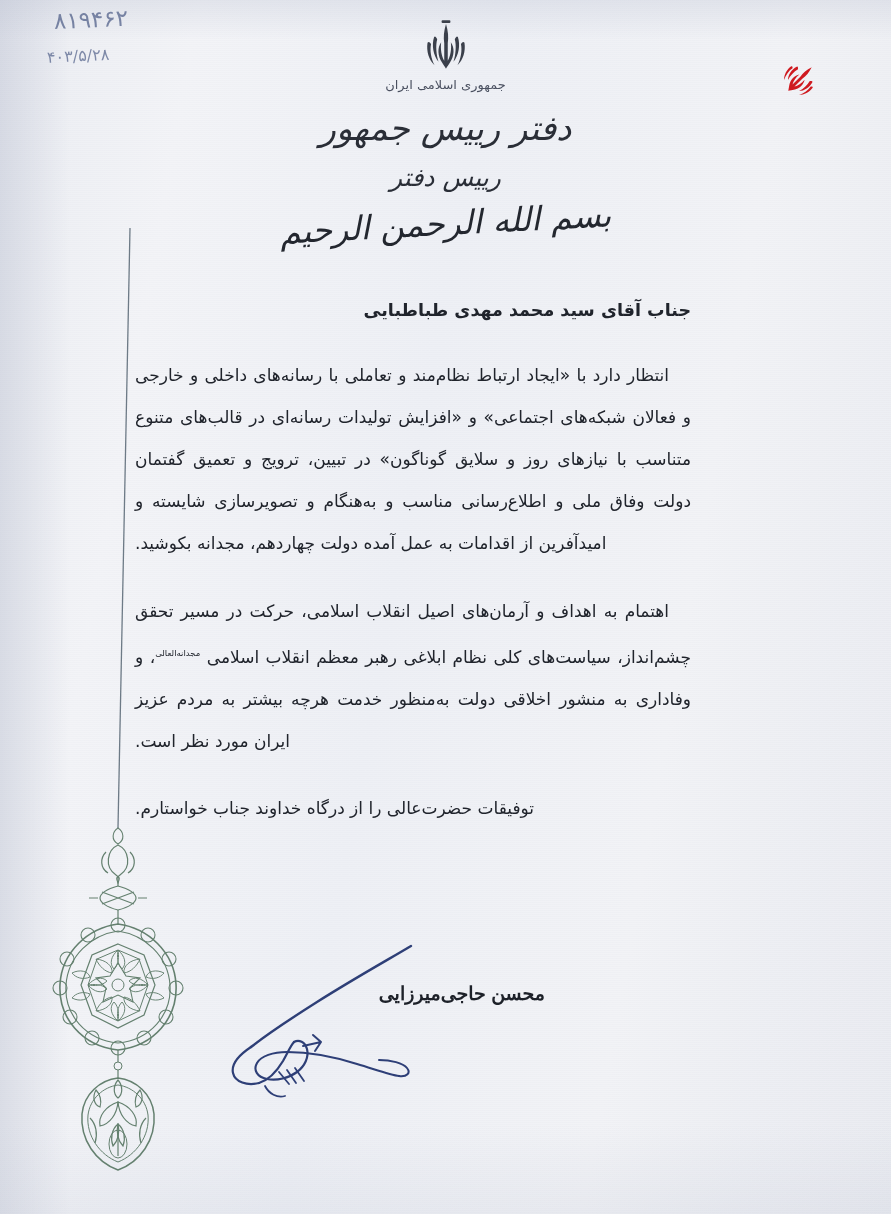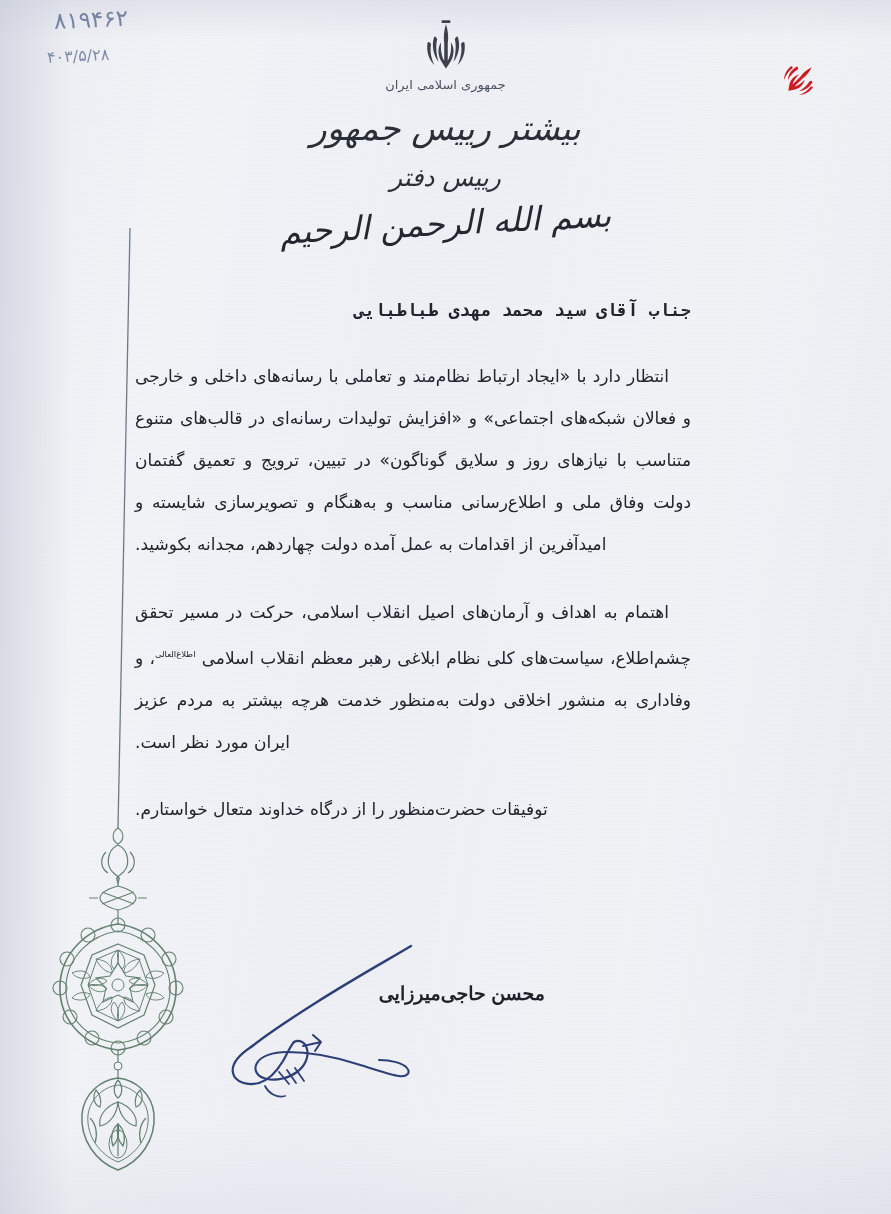--- a/index.html
+++ b/index.html
@@ -188,21 +188,20 @@
     text-align: justify;
     font-family: "DejaVu Sans", "Liberation Sans", sans-serif;
   }
 
   .salutation {
     font-weight: bold;
     font-size: 17.5px;
     text-align: right;
     margin: 0 0 34px 0;
     letter-spacing: -.2px;
-    font-family: Liberation Mono, monospace;
   }
 
   .para {
     font-size: 17px;
     line-height: 42px;
     margin: 0 0 26px 0;
     text-align: justify;
     text-align-last: left;
     text-indent: 22px;
     letter-spacing: -.2px;
@@ -287,21 +286,21 @@
           <rect x="40" y="4" width="20" height="6" rx="2"></rect>
           <path d="M50 12 C45 28 44 42 46 56 L46 96 C40 86 37 70 39 54 C30 66 31 86 41 100 C47 109 50 114 50 114 C50 114 53 109 59 100 C69 86 70 66 61 54 C63 70 60 86 54 96 L54 56 C56 42 55 28 50 12 Z"></path>
           <path d="M23 42 C17 60 21 84 33 98 C28 82 26 62 30 47 C27 41 25 39 23 42 Z"></path>
           <path d="M77 42 C83 60 79 84 67 98 C72 82 74 62 70 47 C73 41 75 39 77 42 Z"></path>
           <path d="M8 55 C5 74 11 94 24 106 C16 92 13 72 16 58 C13 53 10 52 8 55 Z"></path>
           <path d="M92 55 C95 74 89 94 76 106 C84 92 87 72 84 58 C87 53 90 52 92 55 Z"></path>
         </g>
       </svg>
     </div>
     <div class="lh-country">جمهوری اسلامی ایران</div>
-    <div class="lh-office1">بیشتر ریيس جمهور</div>
+    <div class="lh-office1">دفتر ریيس جمهور</div>
     <div class="lh-office2">ریيس دفتر</div>
     <div class="lh-basmala">بسم الله الرحمن الرحیم</div>
   </div>
 
   <svg class="ornament" viewBox="0 0 176 950">
     <g stroke="#64806f" fill="none" stroke-width="1.2">
 
       <line x1="94" y1="0" x2="82" y2="600" stroke="#6d7a86" stroke-width="1.3"></line>
 
       <path d="M82 600 c-6 4 -7 12 0 16 c7 -4 6 -12 0 -16 z" stroke-width="1.1"></path>
@@ -391,23 +390,23 @@
       <path d="M54 890 c6 6 8 16 5 25 M110 890 c-6 6 -8 16 -5 25"></path>
     </g>
   </svg>
 
   <div class="body">
     <p class="salutation">جناب آقای سید محمد مهدی طباطبایی</p>
 
 
     <p class="para">انتظار دارد با «ایجاد ارتباط نظام‌مند و تعاملی با رسانه‌های داخلی و خارجی و فعالان شبکه‌های اجتماعی» و «افزایش تولیدات رسانه‌ای در قالب‌های متنوع متناسب با نیازهای روز و سلایق گوناگون» در تبیین، ترویج و تعمیق گفتمان دولت وفاق ملی و اطلاع‌رسانی مناسب و به‌هنگام و تصویرسازی شایسته و امیدآفرین از اقدامات به عمل آمده دولت چهاردهم، مجدانه بکوشید.</p>
 
-    <p class="para"><span>اهتمام به اهداف و آرمان‌های اصیل انقلاب اسلامی، حرکت در مسیر تحقق چشم‌اطلاع، سیاست‌های کلی نظام ابلاغی رهبر معظم انقلاب اسلامی </span><span class="sup">اطلاع‌العالی</span><span>، و وفاداری به منشور اخلاقی دولت به‌منظور خدمت هرچه بیشتر به مردم عزیز ایران مورد نظر است.</span></p>
-
-    <p class="closing">توفیقات حضرت‌منظور را از درگاه خداوند متعال خواستارم.</p>
+    <p class="para"><span>اهتمام به اهداف و آرمان‌های اصیل انقلاب اسلامی، حرکت در مسیر تحقق چشم‌انداز، سیاست‌های کلی نظام ابلاغی رهبر معظم انقلاب اسلامی </span><span class="sup">مجدانه‌العالی</span><span>، و وفاداری به منشور اخلاقی دولت به‌منظور خدمت هرچه بیشتر به مردم عزیز ایران مورد نظر است.</span></p>
+
+    <p class="closing">توفیقات حضرت‌عالی را از درگاه خداوند جناب خواستارم.</p>
   </div>
 
   <div class="sig-block">
     <svg class="sig-svg" viewBox="0 0 340 185">
       <g fill="none" stroke="#2e3f77" stroke-linecap="round" stroke-linejoin="round">
         <path d="M216 28 C196 40 160 60 122 84 C92 103 70 118 56 129" stroke-width="2.4"></path>
         <path d="M56 129 C44 137 36 146 38 155 C40 164 52 168 64 165" stroke-width="2.2"></path>
         <path d="M64 165 C74 162 82 153 88 143 C93 134 96 127 99 124" stroke-width="2.2"></path>
         <path d="M99 124 C104 121 110 124 112 131 C114 139 110 148 102 154 C94 160 82 163 72 161" stroke-width="2.2"></path>
         <path d="M72 161 C62 159 58 152 62 145 C66 138 78 134 92 134 C114 134 140 139 162 146 C182 152 196 157 204 158" stroke-width="2.1"></path>

